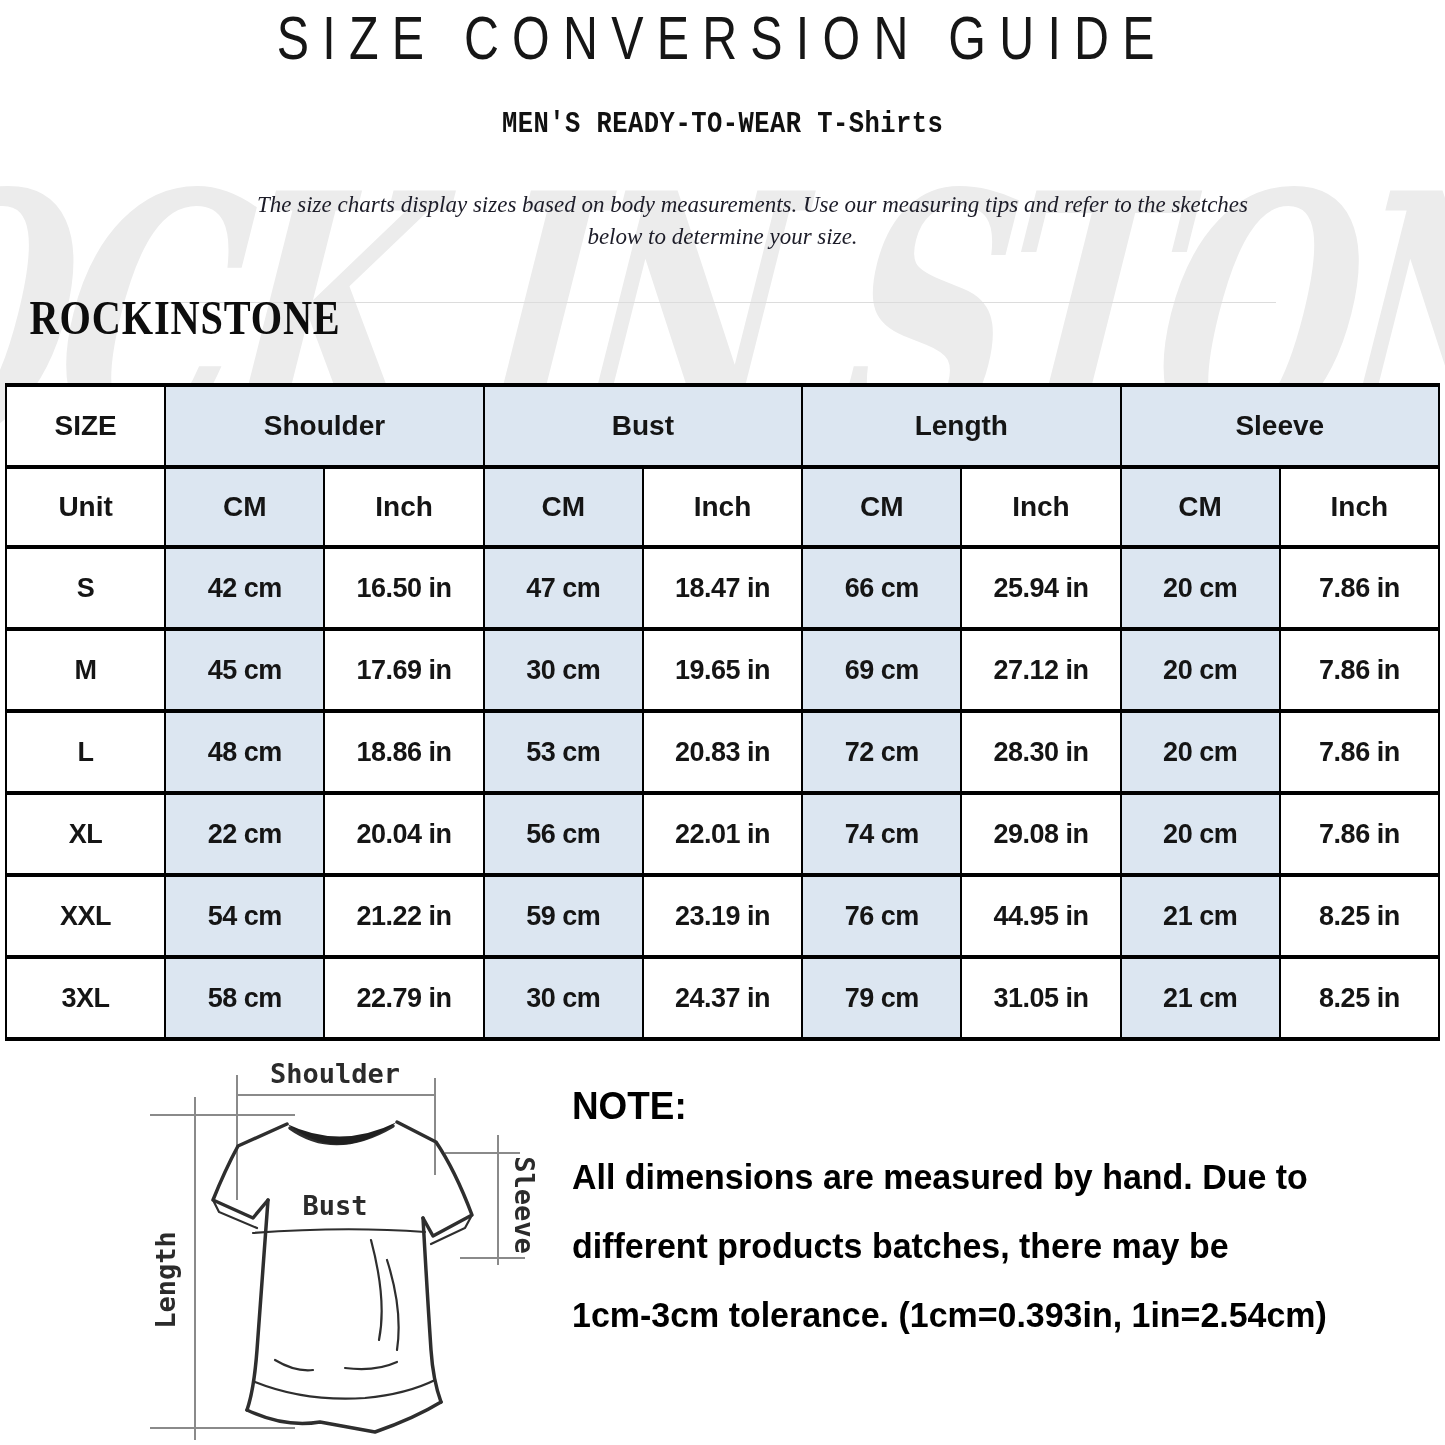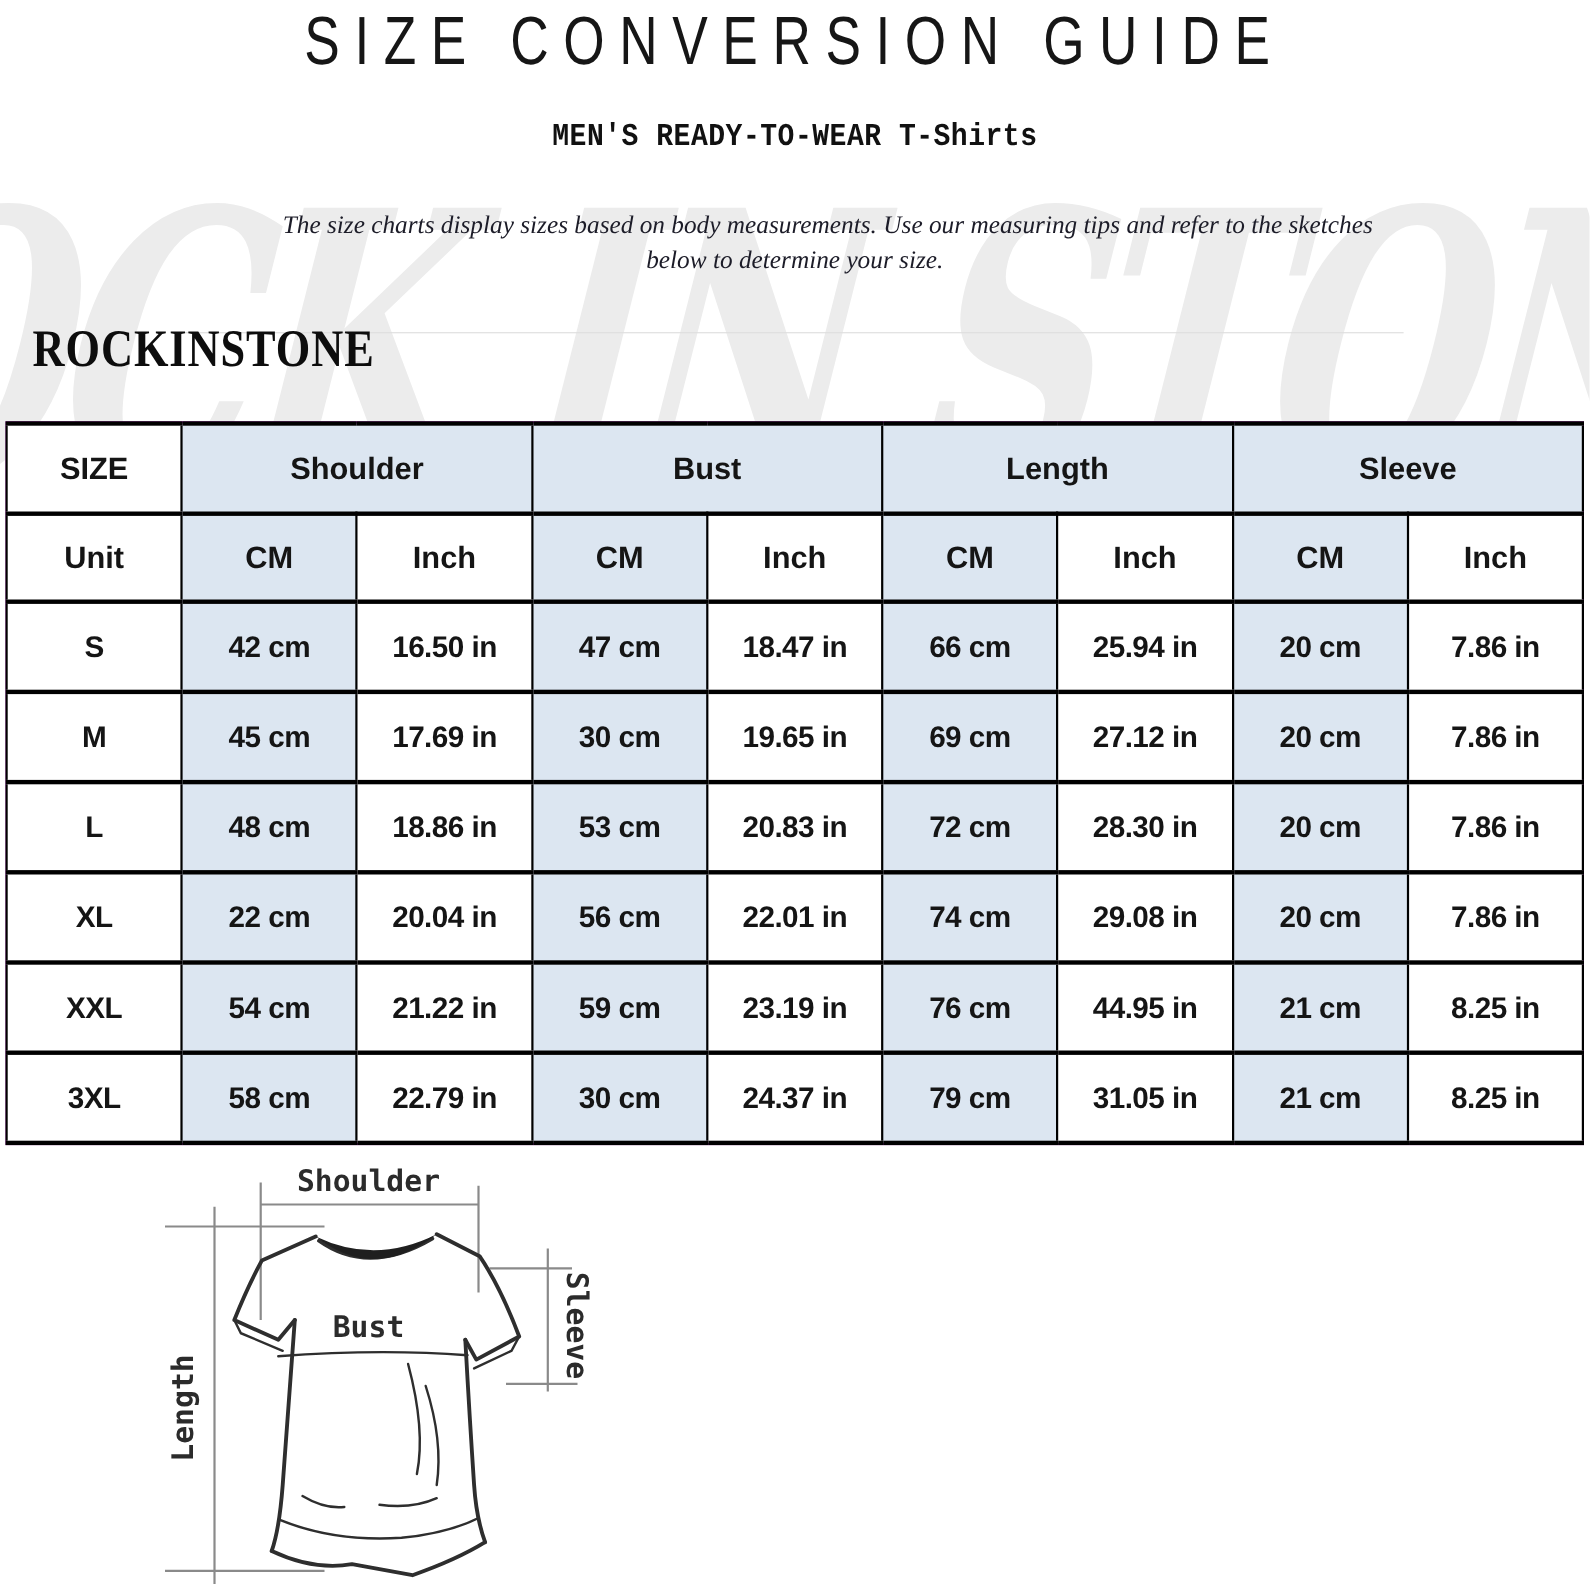--- a/index.html
+++ b/index.html
@@ -250,14 +250,20 @@
       <path class="thin" d="M140,310 Q160,322 178,320"></path>
       <path class="thin" d="M210,318 Q240,322 262,312"></path>
     </g>
 
     <text x="200" y="33" font-size="27" text-anchor="middle">Shoulder</text>
     <text x="200" y="165" font-size="27" text-anchor="middle">Bust</text>
     <text x="40" y="230" font-size="27" text-anchor="middle" transform="rotate(-90 40 230)">Length</text>
     <text x="380" y="155" font-size="27" text-anchor="middle" transform="rotate(90 380 155)">Sleeve</text>
   </svg>
 
+  <div class="note">
+    <div class="note-heading">NOTE:</div>
+    <div class="note-line">All dimensions are measured by hand. Due to</div>
+    <div class="note-line">different products batches, there may be</div>
+    <div class="note-line">1cm-3cm tolerance. (1cm=0.393in, 1in=2.54cm)</div>
+  </div>
 
 </div>
 
 </body></html>

